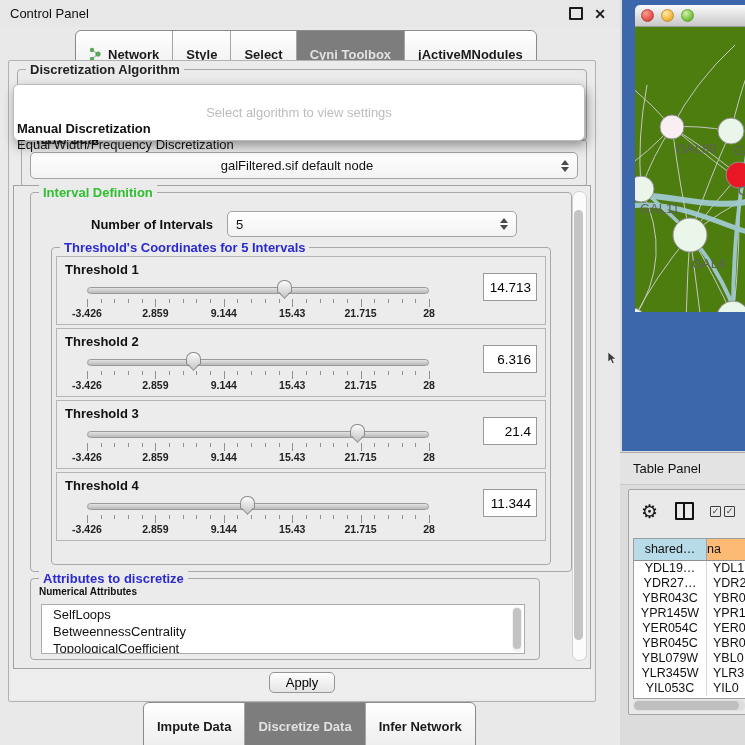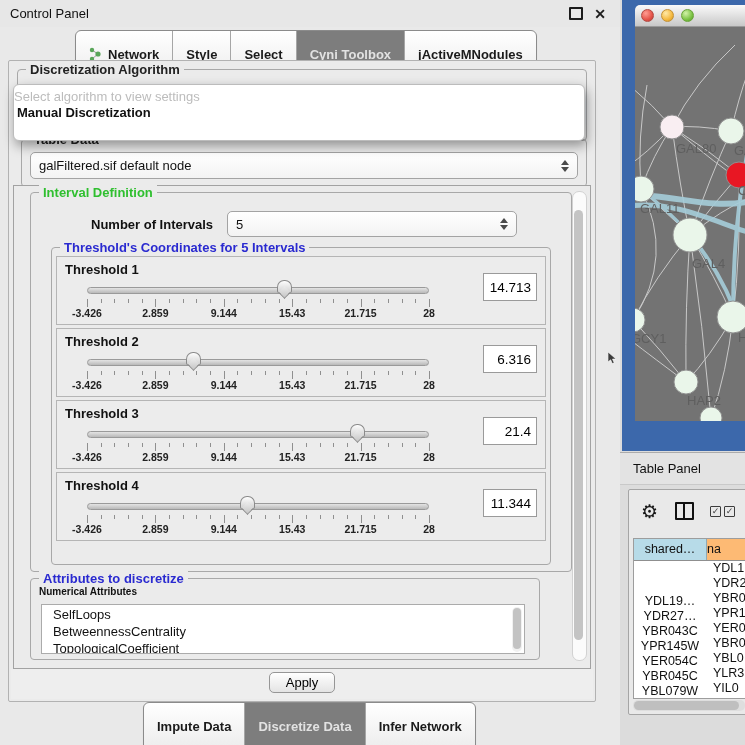--- a/index.html
+++ b/index.html
@@ -37,21 +37,21 @@
   .combo .val{flex:1;}
   .stepper{display:flex;flex-direction:column;gap:2px;margin-left:6px;}
   .stepper i{width:0;height:0;border-left:4px solid transparent;border-right:4px solid transparent;display:block;}
   .stepper .up{border-bottom:5px solid #4a4a4a;}
   .stepper .dn{border-top:5px solid #4a4a4a;}
 
   .alg-group{left:8px;top:8px;width:568px;height:70px;}
   .alg-combo{position:absolute;left:8px;right:8px;top:24px;height:30px;border-radius:6px;
              box-shadow:0 0 0 3px rgba(110,160,220,.85),0 0 7px 3px rgba(90,150,220,.6);}
   .td-group{left:12px;top:78px;width:564px;height:46px;}
-  .td-combo{position:absolute;left:8px;right:8px;top:12px;height:25px;}
+  .td-combo{position:absolute;left:8px;right:8px;top:12px;height:25px;text-align:center;}
 
   .inner-panel{position:absolute;left:4px;top:124px;width:576px;height:482px;background:#ebebeb;
                border:1px solid #a2a2a2;}
   .interval-group{left:16px;top:6px;width:540px;height:378px;}
   .num-row{position:absolute;left:60px;top:18px;display:flex;align-items:center;}
   .num-row .nlabel{font-size:13px;font-weight:bold;margin-right:14px;}
   .num-combo{width:272px;height:24px;}
   .thr-group{position:absolute;left:20px;top:54px;width:498px;height:316px;padding:0;}
   #thresholds{position:absolute;left:4px;top:8px;right:4px;}
 
@@ -86,55 +86,55 @@
                    border:1px solid #d2d2d2;border-radius:7px;}
   .panel-thumb{position:absolute;left:1px;top:18px;width:9px;height:430px;background:#c4c4c4;border-radius:5px;}
 
   .apply-row{position:absolute;left:2px;right:2px;top:608px;height:30px;text-align:center;background:#eeeeee;}
   .apply-btn{margin-top:3px;padding:2px 16px;font-size:13px;font-family:"Liberation Sans",sans-serif;
              background:linear-gradient(#ffffff,#e4e4e4);border:1px solid #969696;border-radius:5px;}
 
   
   .popup{position:absolute;left:13px;top:84px;width:570px;height:55px;background:#fff;
          border:1px solid #bcbcbc;border-radius:6px;box-shadow:2px 5px 12px rgba(0,0,0,.38);z-index:50;}
-  .popup-prompt{color:#bcbcbc;font-size:13px;margin-top:4px;}
+  .popup-prompt{text-align:center;color:#bcbcbc;font-size:13px;margin-top:20px;}
   .popup-item{font-size:13px;padding:0 3px;margin-top:1px;}
   .popup-item.bold{font-weight:bold;}
 
   
   .right{position:absolute;left:620px;top:0;width:125px;height:745px;background:#dcdcdc;}
   .net-frame{position:absolute;left:2px;top:0;width:123px;height:451px;background:#3c68ab;}
   .mac-bar{position:absolute;left:13px;top:5px;width:110px;height:22px;border-radius:5px 0 0 0;
            background:linear-gradient(#fafafa,#c8c8c8);border-bottom:1px solid #999;box-sizing:border-box;}
   .light{position:absolute;top:4px;width:13px;height:13px;border-radius:50%;box-sizing:border-box;}
   .light.red{left:6px;background:radial-gradient(circle at 35% 30%,#ff9d93,#e5544a 60%,#b13a33);border:1px solid #b24a42;}
   .light.yellow{left:26px;background:radial-gradient(circle at 35% 30%,#ffe9a8,#f5b93f 60%,#c98f24);border:1px solid #c49136;}
   .light.green{left:46px;background:radial-gradient(circle at 35% 30%,#d2f2a8,#7cc344 60%,#53962b);border:1px solid #69a438;}
-  .net-canvas{position:absolute;left:13px;top:27px;width:110px;height:394px;background:#737373;overflow:hidden;}
+  .net-canvas{position:absolute;left:13px;top:27px;width:110px;height:285px;background:#4d7c0f;overflow:hidden;}
 
   .tp-bar{position:absolute;left:0;top:452px;width:125px;height:33px;background:#e3e3e3;
           border-top:1px solid #ababab;border-bottom:1px solid #c9c9c9;display:flex;align-items:center;
           font-size:13px;box-sizing:border-box;}
   .tp-bar span{padding-left:13px;}
   .tp-container{position:absolute;left:8px;top:489px;width:117px;height:224px;background:#e9e9e9;
                 border:1px solid #a5a5a5;border-radius:2px;overflow:hidden;}
   .tp-toolbar{position:absolute;left:0;top:4px;height:34px;display:flex;align-items:center;}
   .gear{font-size:19px;color:#161616;margin-left:12px;line-height:19px;}
   .split-icon{width:15px;height:14px;border:2px solid #111;margin-left:17px;position:relative;border-radius:1px;}
   .split-icon::after{content:"";position:absolute;left:6px;top:0;bottom:0;width:2px;background:#111;}
   .cb{width:9px;height:9px;border:1.5px solid #3d3d3d;border-radius:1px;font-size:9px;line-height:9px;
       text-align:center;color:#3d3d3d;}
   .cbwrap{display:flex;gap:3px;margin-left:16px;}
   .tp-table{position:absolute;left:4px;top:48px;right:0;bottom:15px;background:#fff;border:1px solid #9d9d9d;
             border-right:none;overflow:hidden;font-size:12.5px;}
   .tp-hrow{display:flex;height:21px;border-bottom:1px solid #8f8f8f;}
   .tp-h1{flex:0 0 72px;background:#b7dbe8;border-right:1px solid #8fa9b5;text-align:center;line-height:21px;}
   .tp-h2{flex:1;background:#fdba74;line-height:21px;}
   .tp-row{display:flex;height:15px;line-height:15px;}
-  .tp-c1{flex:0 0 72px;text-align:center;border-right:1px solid #d7d7d7;margin-top:33px;}
+  .tp-c1{flex:0 0 72px;text-align:center;border-right:1px solid #d7d7d7;}
   .tp-c2{flex:1;padding-left:6px;}
   .hscroll{position:absolute;left:4px;right:1px;bottom:3px;height:11px;background:#dedede;border-radius:5px;}
   .hthumb{position:absolute;left:1px;top:1px;bottom:1px;width:94%;background:#bfbfbf;border-radius:5px;}
 
   .cursor{position:absolute;left:608px;top:352px;z-index:60;}
 </style>
 </head>
 <body>
 
 <div class="titlebar">
@@ -432,20 +432,21 @@
       <span>Discretize Data</span>
     </div>
     <div class="tab">
       <span>Infer Network</span>
     </div>
   </div>
 
 <div class="popup">
   <div class="popup-prompt">Select algorithm to view settings</div>
   <div class="popup-item bold">Manual Discretization</div>
+  <div class="popup-item">Equal Width/Frequency Discretization</div>
 </div>
 
 <div class="right">
   <div class="net-frame">
     <div class="mac-bar">
       <span class="light red"></span>
       <span class="light yellow"></span>
       <span class="light green"></span>
     </div>
     <div class="net-canvas">

